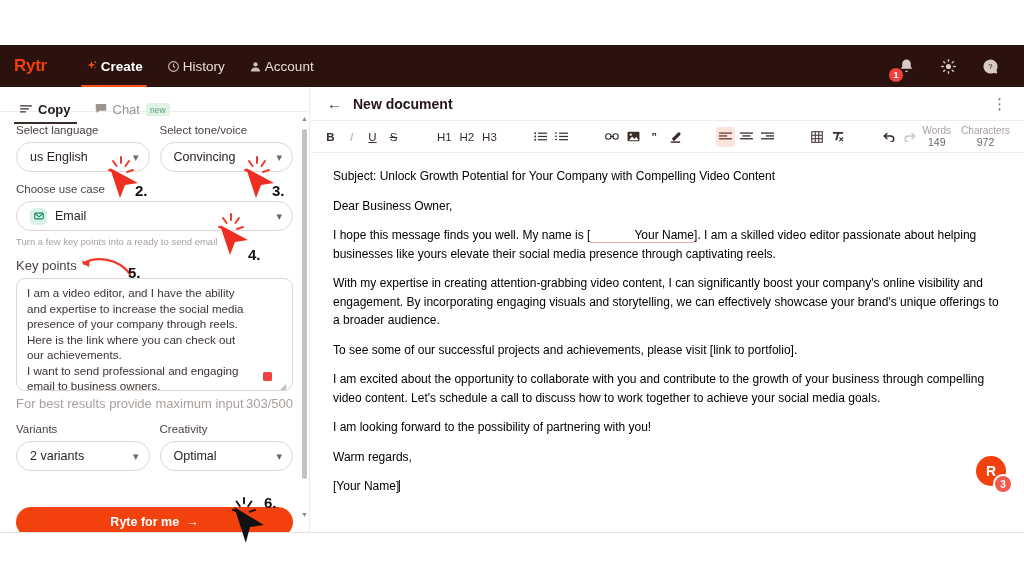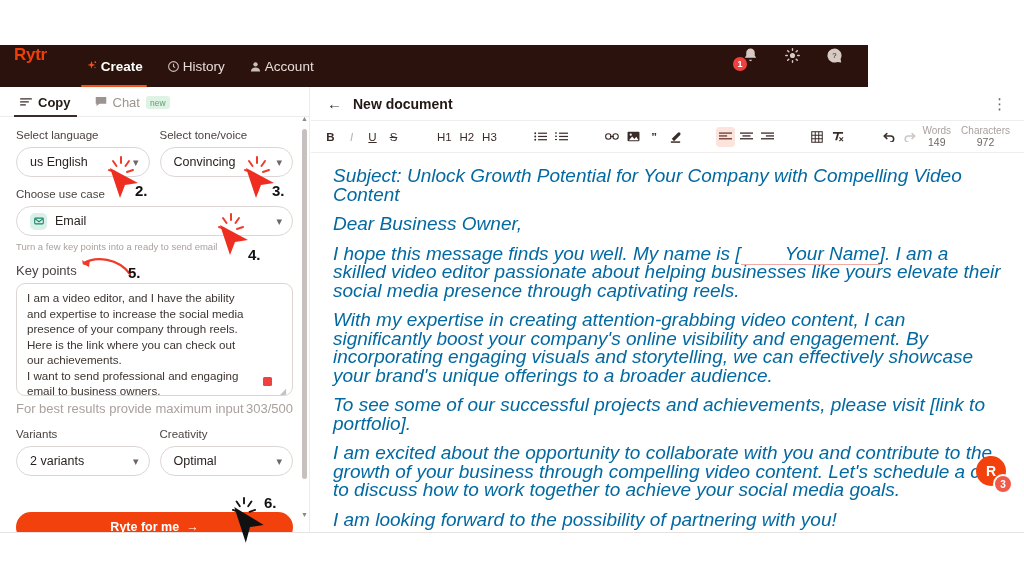--- a/index.html
+++ b/index.html
@@ -6,22 +6,22 @@
   html, body {
     width: 1024px; height: 576px;
     font-family: "Liberation Sans", sans-serif;
     background: #ffffff;
     overflow: hidden;
   }
   #app { position: relative; width: 1024px; height: 576px; background:#fff; }
 
   
   .topnav {
-    position:absolute; left:0; top:45px; width:868px; height:42px;
-    background:#2b120c; display:flex; align-items:flex-start; padding:0 14px;
+    position:absolute; left:0; top:45px; width:1024px; height:42px;
+    background:#2b120c; display:flex; align-items:center; padding:0 14px;
   }
   .logo { color:#f03e0a; font-size:17px; font-weight:700; letter-spacing:-0.3px; margin-right:26px; }
   .navitem {
     display:flex; align-items:center; gap:2px; height:42px; padding:0 12px;
     color:#e8dcd8; font-size:13.5px; position:relative; cursor:pointer;
   }
   .navitem.active { color:#fff; font-weight:600; }
   .navitem.active:after {
     content:""; position:absolute; left:8px; right:8px; bottom:0; height:2.5px;
     background:#f2521e; border-radius:2px;
@@ -33,21 +33,21 @@
     position:absolute; left:-7px; bottom:-6px; min-width:14px;height:14px;
     background:#f0413f; color:#fff; border-radius:50%;
     font-size:9px; display:flex;align-items:center;justify-content:center; font-weight:700;
   }
 
   
   .sidebar {
     position:absolute; left:0; top:87px; width:310px; height:445px;
     background:#fff; border-right:1px solid #ececec; overflow:hidden;
   }
-  .subtabs { height:30px; display:flex; align-items:flex-end; gap:4px; padding:0 10px; border-bottom:1px solid #ececec; }
+  .subtabs { height:18px; display:flex; align-items:flex-start; gap:4px; padding:12px 10px; border-bottom:1px solid #ececec; }
   .subtab {
     display:flex; align-items:center; gap:6px; font-size:13px; color:#9c9490;
     padding:3px 10px 6px; cursor:pointer; position:relative;
   }
   .subtab.active { color:#231815; font-weight:600; }
   .subtab.active:after{ content:""; position:absolute; left:4px;right:4px;bottom:-1px;height:2px;background:#3a2d29; }
   .newbadge { background:#dff3e4; color:#5e9c72; font-size:8.5px; padding:1.5px 4px; border-radius:3px; }
 
   .formarea { padding:12px 16px 0 16px; height:415px; position:relative; }
   .row2 { display:flex; gap:10px; }
@@ -94,21 +94,21 @@
     min-width:19px;height:20px; display:flex;align-items:center;justify-content:center;
     font-size:11.5px; color:#3a2d29; cursor:pointer; border-radius:4px; padding:0 3px;
   }
   .tb.hl { background:#fbe3de; }
   .tb.dim { color:#cdc7c4; }
   .tb.gap { margin-left:29px; }
   .counts { margin-left:auto; display:flex; gap:10px; text-align:center; padding-right:4px;}
   .cbox .ck { font-size:10px; color:#a9a19e; display:block; }
   .cbox .cv { font-size:10.5px; color:#6f6764; display:block; }
   .docbody { padding:14px 22px 0 22px; height:378px; overflow:hidden; }
-  .docbody p { font-size:19px; line-height:18.5px; color:#0369a1; margin-bottom:11px;font-style:italic; }
+  .docbody p { font-size:12px; line-height:18.5px; color:#000000; margin-bottom:11px; }
   .sp { border-bottom:1.4px solid #f3aaa6;padding-left:44px; }
   .caret { display:inline-block; width:1px; height:12px; background:#2b2220; vertical-align:-2px; }
 
   
   .anno { position:absolute; pointer-events:none; }
   .anno-num { font-size:15px; font-weight:800; color:#111; }
   .spark svg, .cur svg { display:block; }
 
   .fab { position:absolute; right:14px; bottom:42px; width:34px;height:34px; }
   .fab-main { position:absolute; left:0;top:0;width:30px;height:30px;border-radius:50%;

